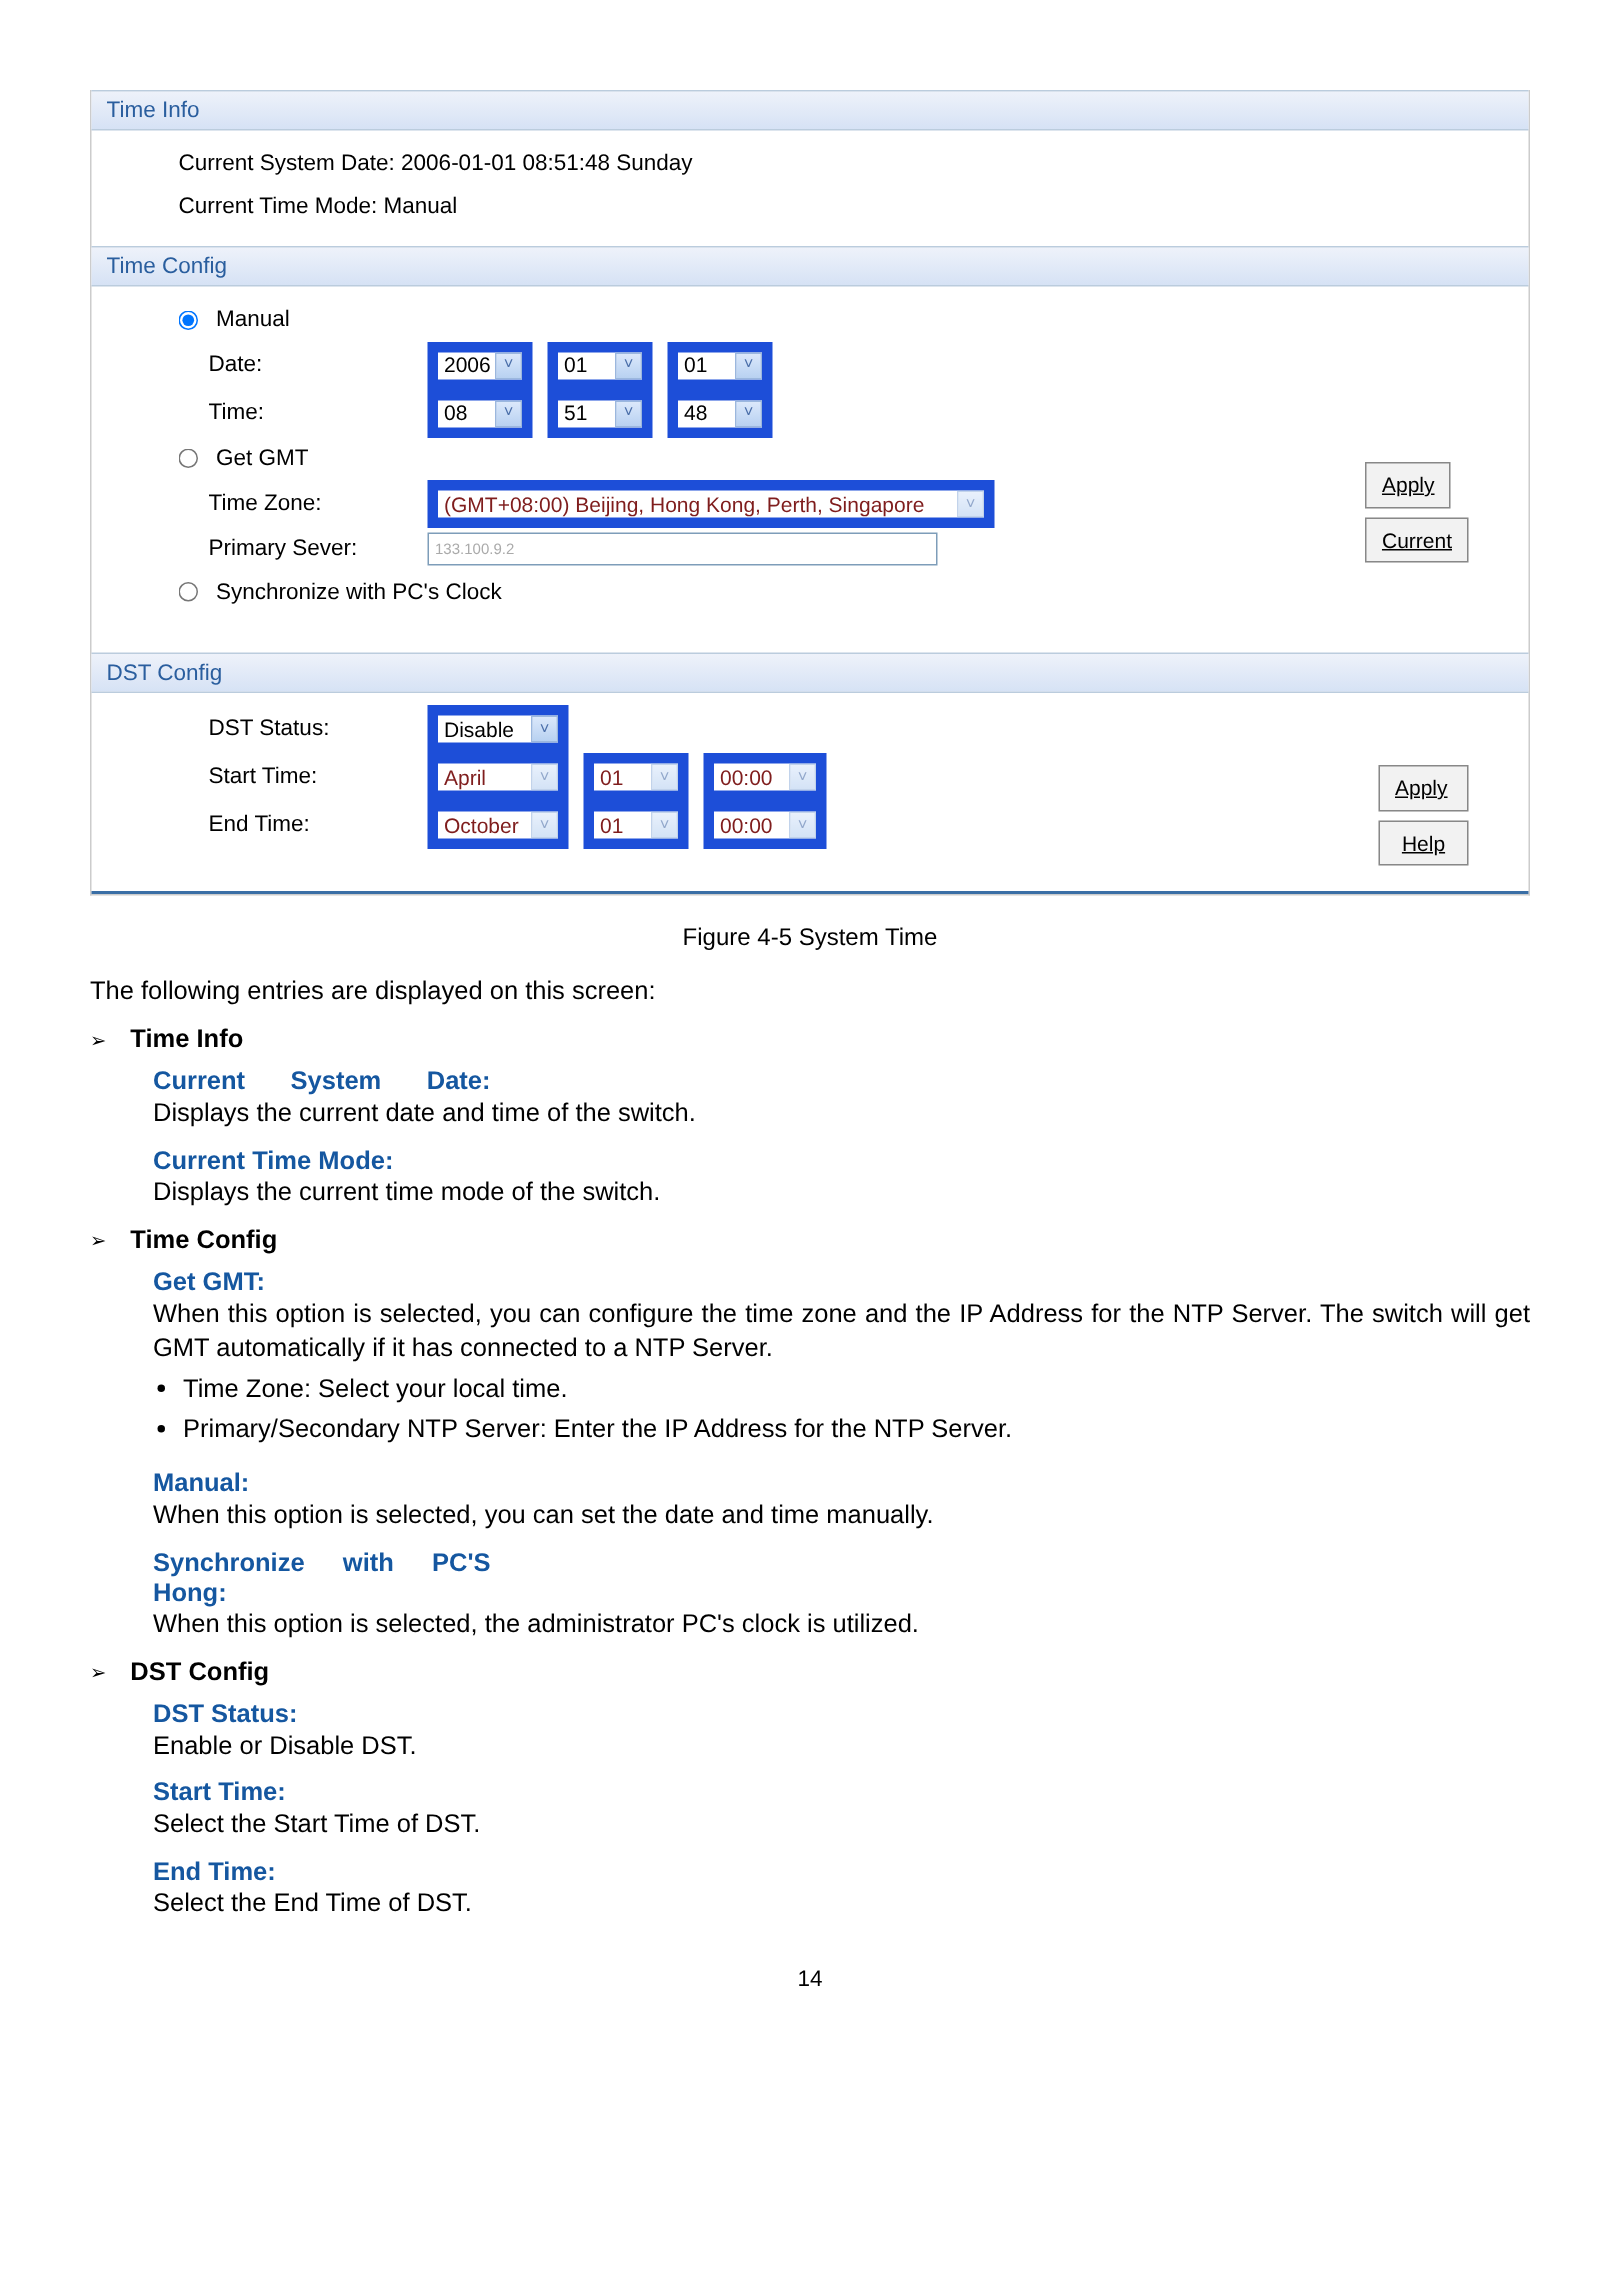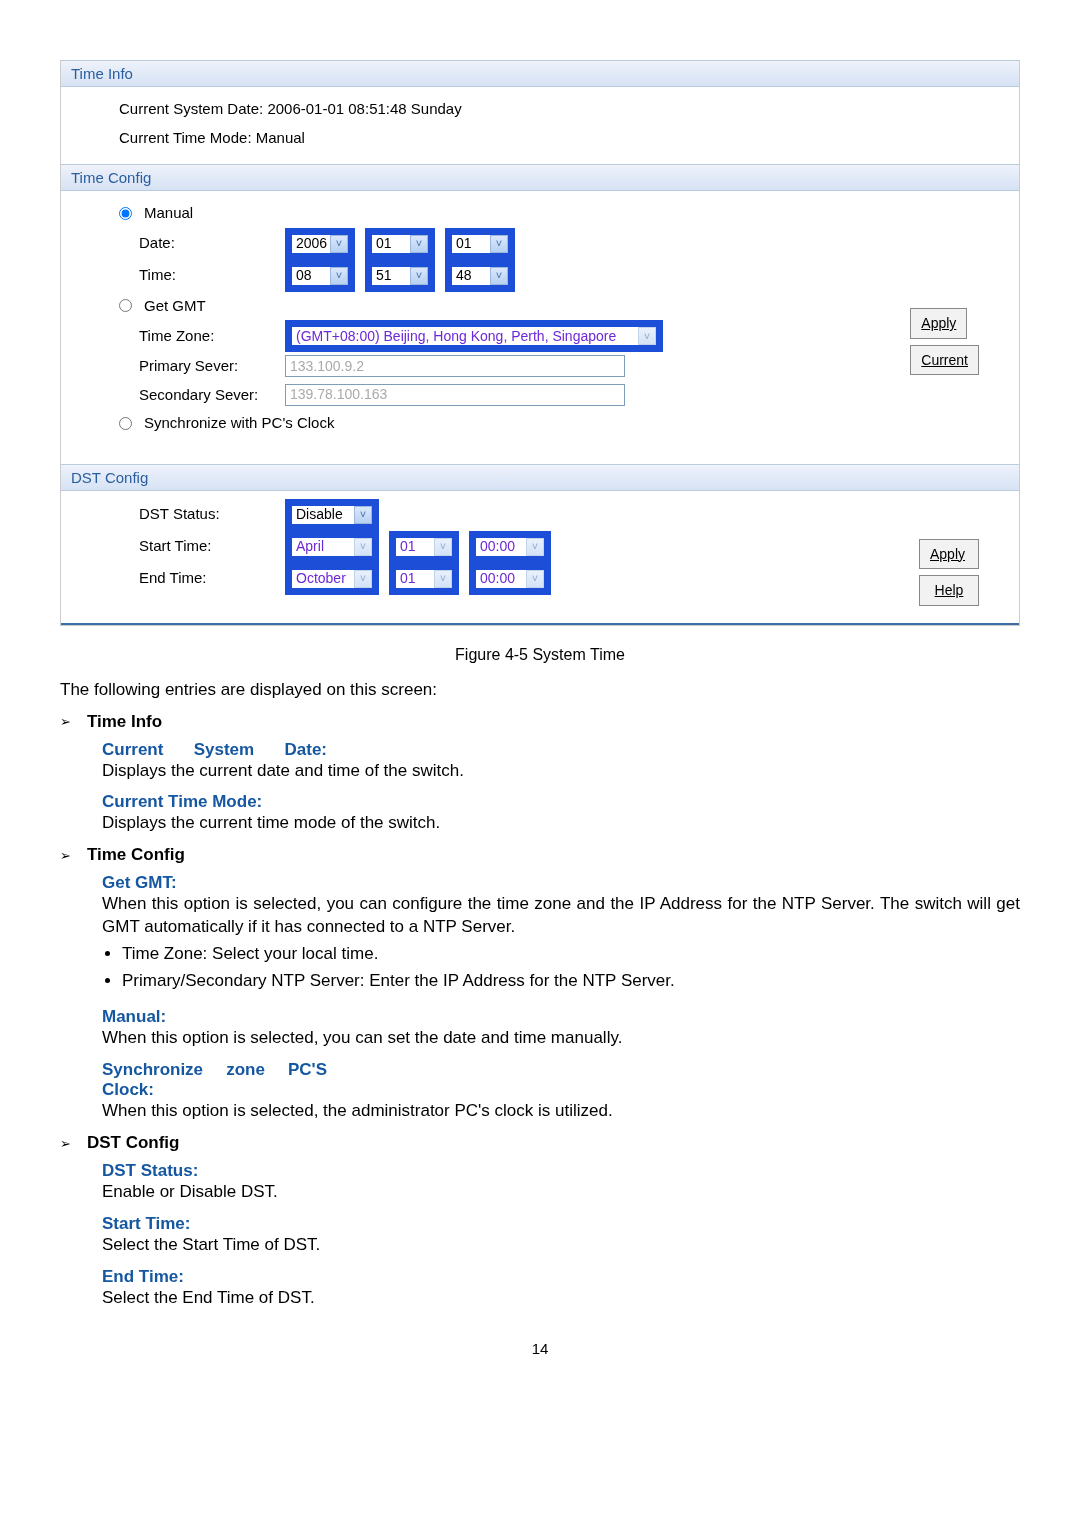--- a/index.html
+++ b/index.html
@@ -41,25 +41,25 @@
   background: #fff; padding: 0 0 0 4px; margin-right: 4px;
 }
 .select .val { min-width: 32px; }
 .select.wide .val { min-width: 340px; color: #999; }
 .select .chev {
   width: 18px; height: 18px; margin-left: 2px;
   background: linear-gradient(#dbe8fb,#b8d1f1);
   border: 1px solid #9bb7de; display: flex; align-items: center; justify-content: center;
   color: #4a6ea9; font-size: 11px;
 }
-.select.disabled .val { color: #6d28d9; }
+.select.disabled .val { color: #7f1d1d; }
 .select.disabled .chev { opacity: 0.6; }
 .inputbox {
   border: 1px solid #7e9db9; height: 22px; width: 340px; padding: 0 4px;
-  color: #aaa; font-size: 14px; display: inline-flex; align-items: center;
+  color: #aaa; font-size: 10px; display: inline-flex; align-items: center;
 }
 .btn {
   display: inline-block; border: 1px solid #888; background: #f2f2f2;
   padding: 1px 10px; font-size: 14px; text-decoration: underline; color: #000;
   cursor: pointer; margin-bottom: 6px;
 }
 .divider-blue {
   border-top: 2px solid #3a6ea5;
   margin-top: 10px;
 }
@@ -156,24 +156,20 @@
       <span class="label">Time Zone:</span>
       <span class="select wide disabled">
           <span class="val">(GMT+08:00) Beijing, Hong Kong, Perth, Singapore</span>
           <span class="chev">˅</span>
         </span>
     </div>
     <div class="row">
       <span class="label">Primary Sever:</span>
       <span class="inputbox">133.100.9.2</span>
     </div>
-    <div class="row">
-      <span class="label">Secondary Sever:</span>
-      <span class="inputbox">139.78.100.163</span>
-    </div>
     <div class="row radio-row">
       <input type="radio" style="">
       <span class="label radio-label" style="width:auto">Synchronize with PC's Clock</span>
     </div>
   </div>
 
   <div style="height:14px"></div>
 
   <div class="section-header">DST Config</div>
   <div class="section-body panel-wrap">
@@ -248,21 +244,21 @@
       <div class="def justify">When this option is selected, you can configure the time zone and the IP Address for the NTP Server. The switch will get GMT automatically if it has connected to a NTP Server.<ul class="bullet-list">
           <li>Time Zone: Select your local time.</li>
           <li>Primary/Secondary NTP Server: Enter the IP Address for the NTP Server.</li>
         </ul></div>
     </div>
     <div class="term-row">
       <div class="term">Manual:</div>
       <div class="def justify">When this option is selected, you can set the date and time manually.</div>
     </div>
     <div class="term-row">
-      <div class="term justify">Synchronize zone PC'S Clock:</div>
+      <div class="term justify">Synchronize with PC'S Hong:</div>
       <div class="def justify">When this option is selected, the administrator PC's clock is utilized.</div>
     </div>
     <div class="entry-heading">
       <span class="arrow">➢</span>
       <span class="text">DST Config</span>
     </div>
     <div class="term-row">
       <div class="term">DST Status:</div>
       <div class="def">Enable or Disable DST.</div>
     </div>

